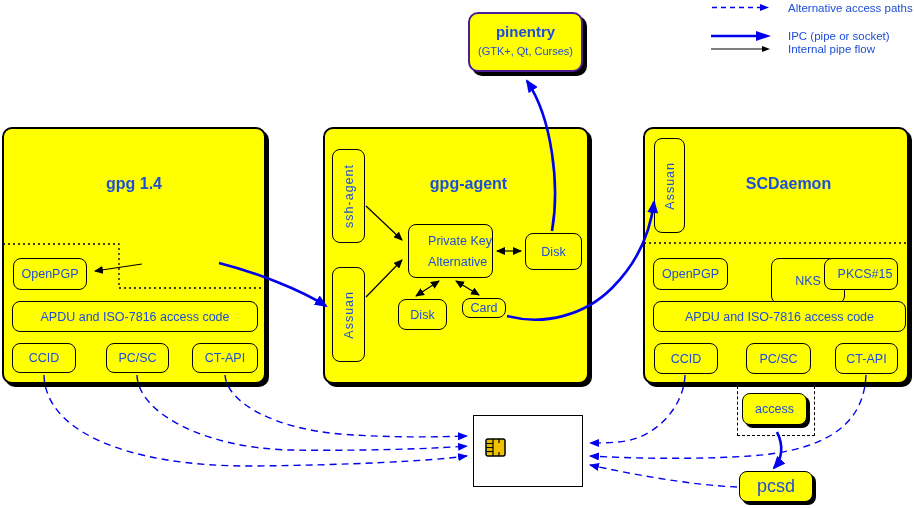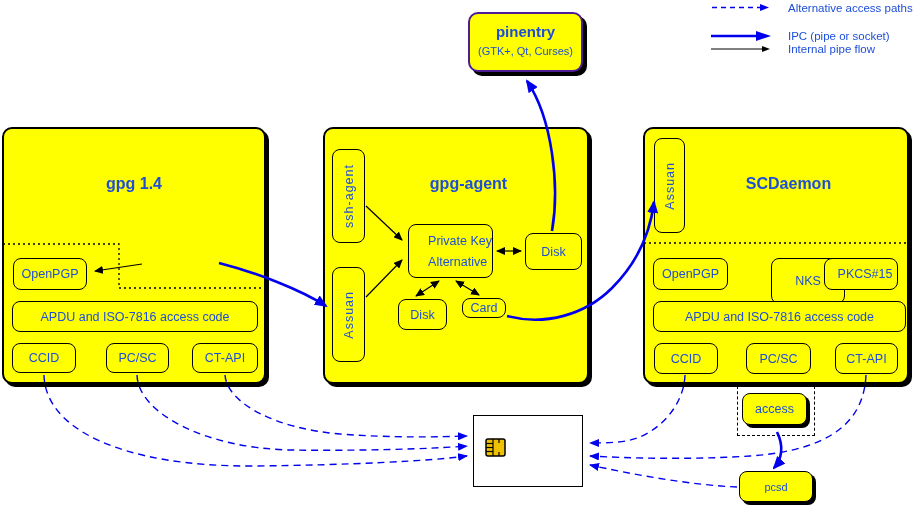--- a/index.html
+++ b/index.html
@@ -38,21 +38,21 @@
   #wrapper-box{
     position:absolute; left:742px; top:393px; width:65px; height:32px;
     background:#FFFF00; border:1.5px solid #000; border-radius:8px;
     box-shadow:3px 3px 0 #000; box-sizing:border-box; z-index:4;
     display:flex; align-items:center; justify-content:center; font-size:12.5px;
   }
   #pcsd{
     position:absolute; left:739px; top:471px; width:74px; height:31px;
     background:#FFFF00; border:1.5px solid #000; border-radius:8px;
     box-shadow:3px 3px 0 #000; box-sizing:border-box; z-index:3;
-    display:flex; align-items:center; justify-content:center; font-size:11px;
+    display:flex; align-items:center; justify-content:center; font-size:18px;
   }
   #smartcard{
     position:absolute; left:473px; top:415px; width:110px; height:72px;
     background:#fff; border:1.5px solid #000; box-sizing:border-box; z-index:3;
   }
   #smartcard svg{position:absolute; left:11px; top:22px;}
   .layer{position:absolute; left:0; top:0; pointer-events:none;}
   #wires-under{z-index:2;}
   #wires-over{z-index:6;}
   .legend-row{

